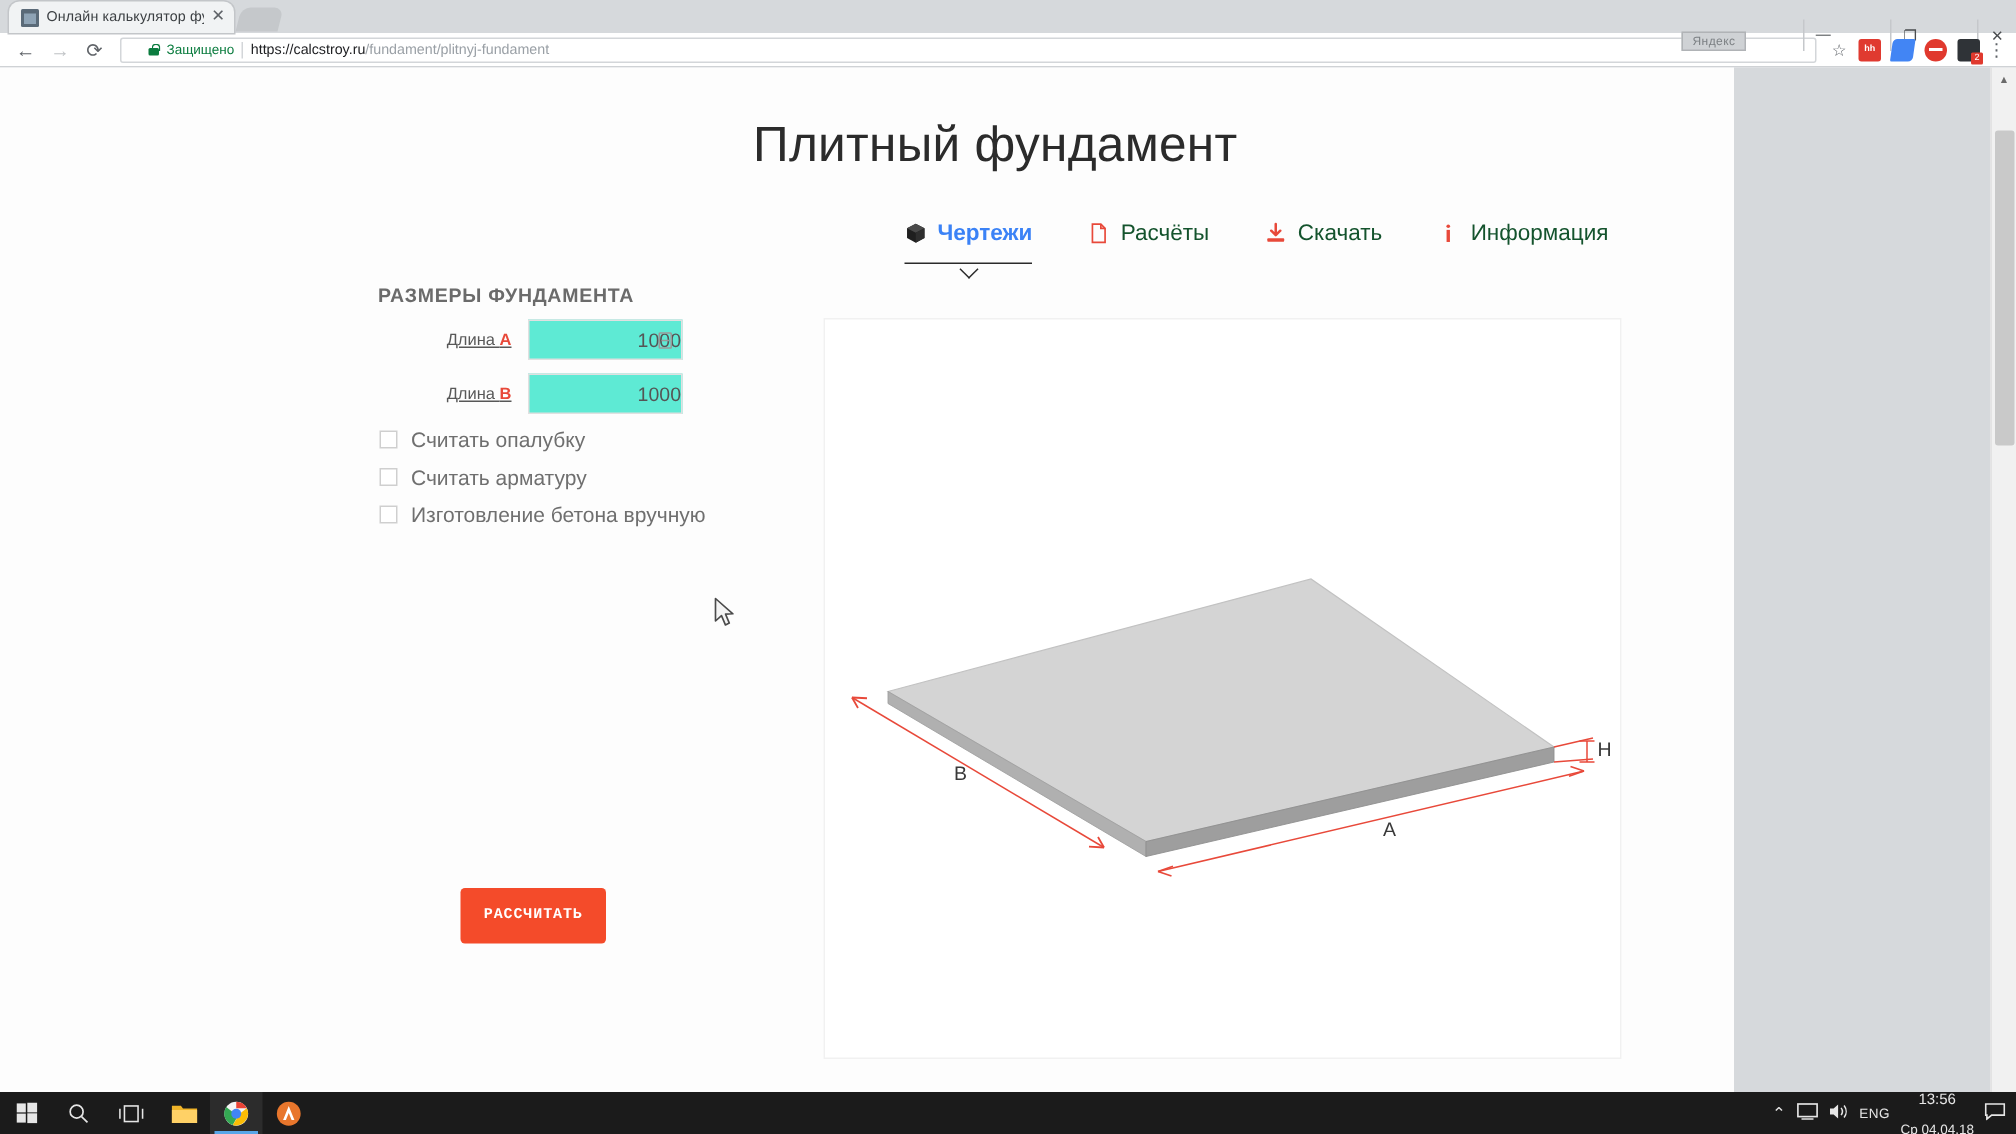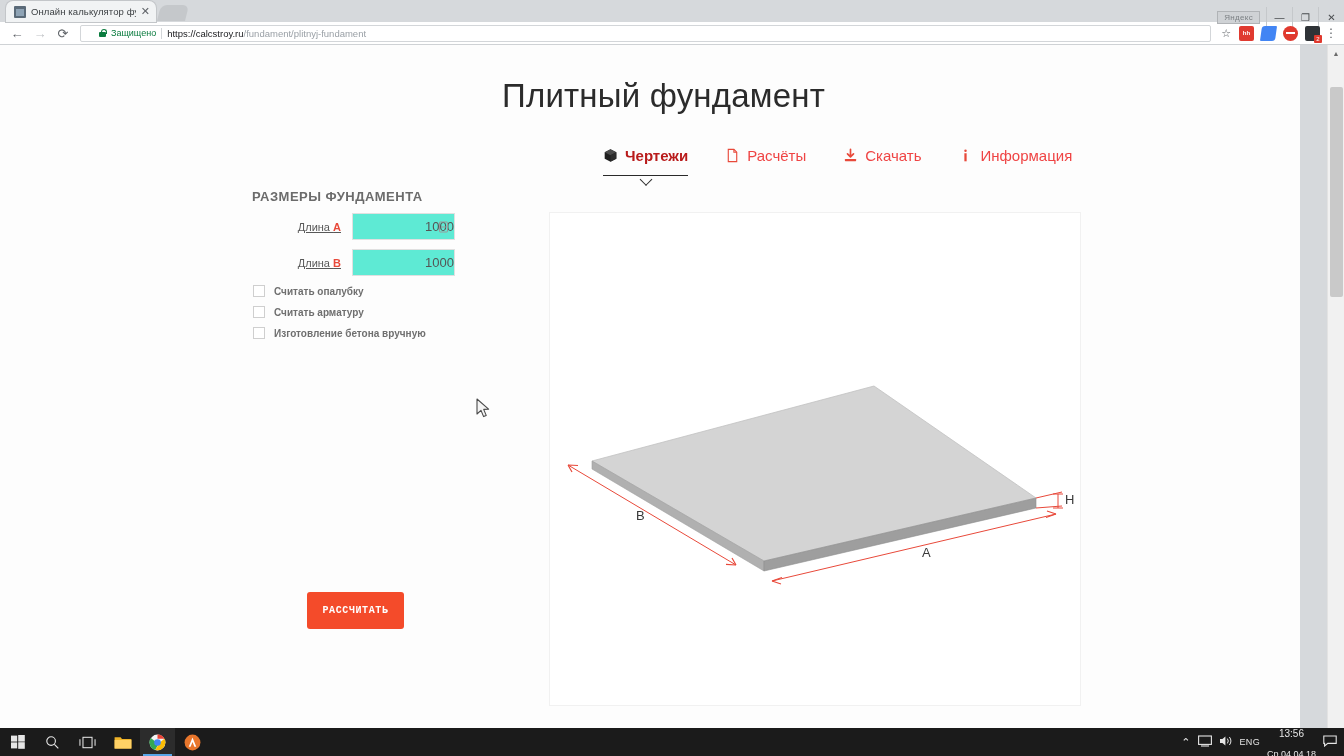--- a/index.html
+++ b/index.html
@@ -36,21 +36,21 @@
     font-size: 9.5px; color: #3c4043; white-space: nowrap; overflow: hidden;
     flex: 1; letter-spacing: .1px;
   }
   .tab-close { font-size: 11px; color: #5f6368; line-height: 1; cursor: default; }
   .tab-new {
     width: 28px; height: 16px; margin-left: 3px; margin-bottom: 1px;
     background: #c5c8cb; border-top-left-radius: 6px; border-top-right-radius: 6px;
     transform: skewX(-14deg);
   }
   .win-controls {
-    position: absolute; right: 0; top: 0; height: 34px; display: flex; align-items: center;
+    position: absolute; right: 0; top: 0; height: 34px; display: flex; align-items: flex-end; gap: 32px;
   }
   .win-note {
     font-size: 8px; color: #7c8084; border: 1px solid #b0b3b6; background: #cfd2d5;
     padding: 1px 6px; margin-right: 6px; letter-spacing: .3px;
   }
   .win-btn {
     width: 26px; height: 21px; display: flex; align-items: center; justify-content: center;
     color: #4a4d50; font-size: 10px; border-left: 1px solid #c5c8cb;
   }
 
@@ -93,21 +93,21 @@
   .ext4 { background: #2f3337; border-radius: 2px; }
   .ext4::after {
     content:"2"; position:absolute; right:-2px; bottom:-2px; background:#e0392e; color:#fff;
     font-size:6px; width:8px; height:8px; border-radius:1px; display:flex;
     align-items:center; justify-content:center;
   }
   .kebab { width: 14px; color: #5f6368; font-size: 12px; text-align: center; line-height: 1; }
 
   
   .viewport {
-    position: absolute; left: 0; top: 45px; width: 1300px; height: 683px;
+    position: absolute; left: 0; top: 45px; width: 1156px; height: 683px;
     background: #fdfdfd; overflow: hidden;
   }
   .page { position: relative; width: 1327px; height: 683px; background: #fdfdfd; }
 
   .page-title {
     text-align: center; font-size: 33px; color: #2b2b2b; font-weight: normal;
     margin-top: 32px; letter-spacing: .2px;
   }
 
   .content { position: relative; margin-top: 32px; }
@@ -143,37 +143,37 @@
   .spinner::after {
     content: ""; position: absolute; left: 1px; top: 4px; width: 5px; height: 1px;
     background: #9a9a9a;
   }
   .check-row {
     display: flex; align-items: center; margin-left: 253px; margin-top: 9px; gap: 9px;
   }
   .checkbox {
     width: 12px; height: 12px; border: 1px solid #cfcfcf; background: #fff; flex: 0 0 12px;
   }
-  .check-label { font-size: 10px; color: #6f6f6f; font-weight: bold; }
+  .check-label { font-size: 14px; color: #6f6f6f; }
   .calc-btn {
     position: absolute; left: 307px; top: 445px;
     width: 97px; height: 37px; background: #f44b2a; border: none; border-radius: 3px;
     color: #fff; font-size: 10px; font-weight: bold; letter-spacing: .6px;
     font-family: Liberation Mono, monospace;
   }
 
   
   .right-col { position: absolute; left: 548px; top: 0; width: 535px; }
   .tabs { display: flex; align-items: flex-start; gap: 0; margin-left: 55px; }
   .tab-item {
-    display: flex; align-items: center; gap: 7px; font-size: 15px; color: #ef4444;
+    display: flex; align-items: center; gap: 7px; font-size: 15px; color: #14532d;
     padding: 0 22px 0 0; position: relative; white-space: nowrap;
   }
   .tab-item + .tab-item { padding-left: 15px; }
-  .tab-item.active { color: #b91c1c; font-weight: bold; }
+  .tab-item.active { color: #3b82f6; font-weight: bold; }
   .tab-underline {
     position: absolute; left: 0; right: 22px; bottom: -12px; height: 1.5px; background: #2a2a2a;
   }
   .tab-caret {
     position: absolute; left: 50%; bottom: -20px; transform: translateX(-50%) rotate(45deg);
     width: 9px; height: 9px; border-right: 1.5px solid #2a2a2a; border-bottom: 1.5px solid #2a2a2a;
     margin-left: -11px;
   }
   .tab-ico { width: 15px; height: 15px; flex: 0 0 15px; }
 

